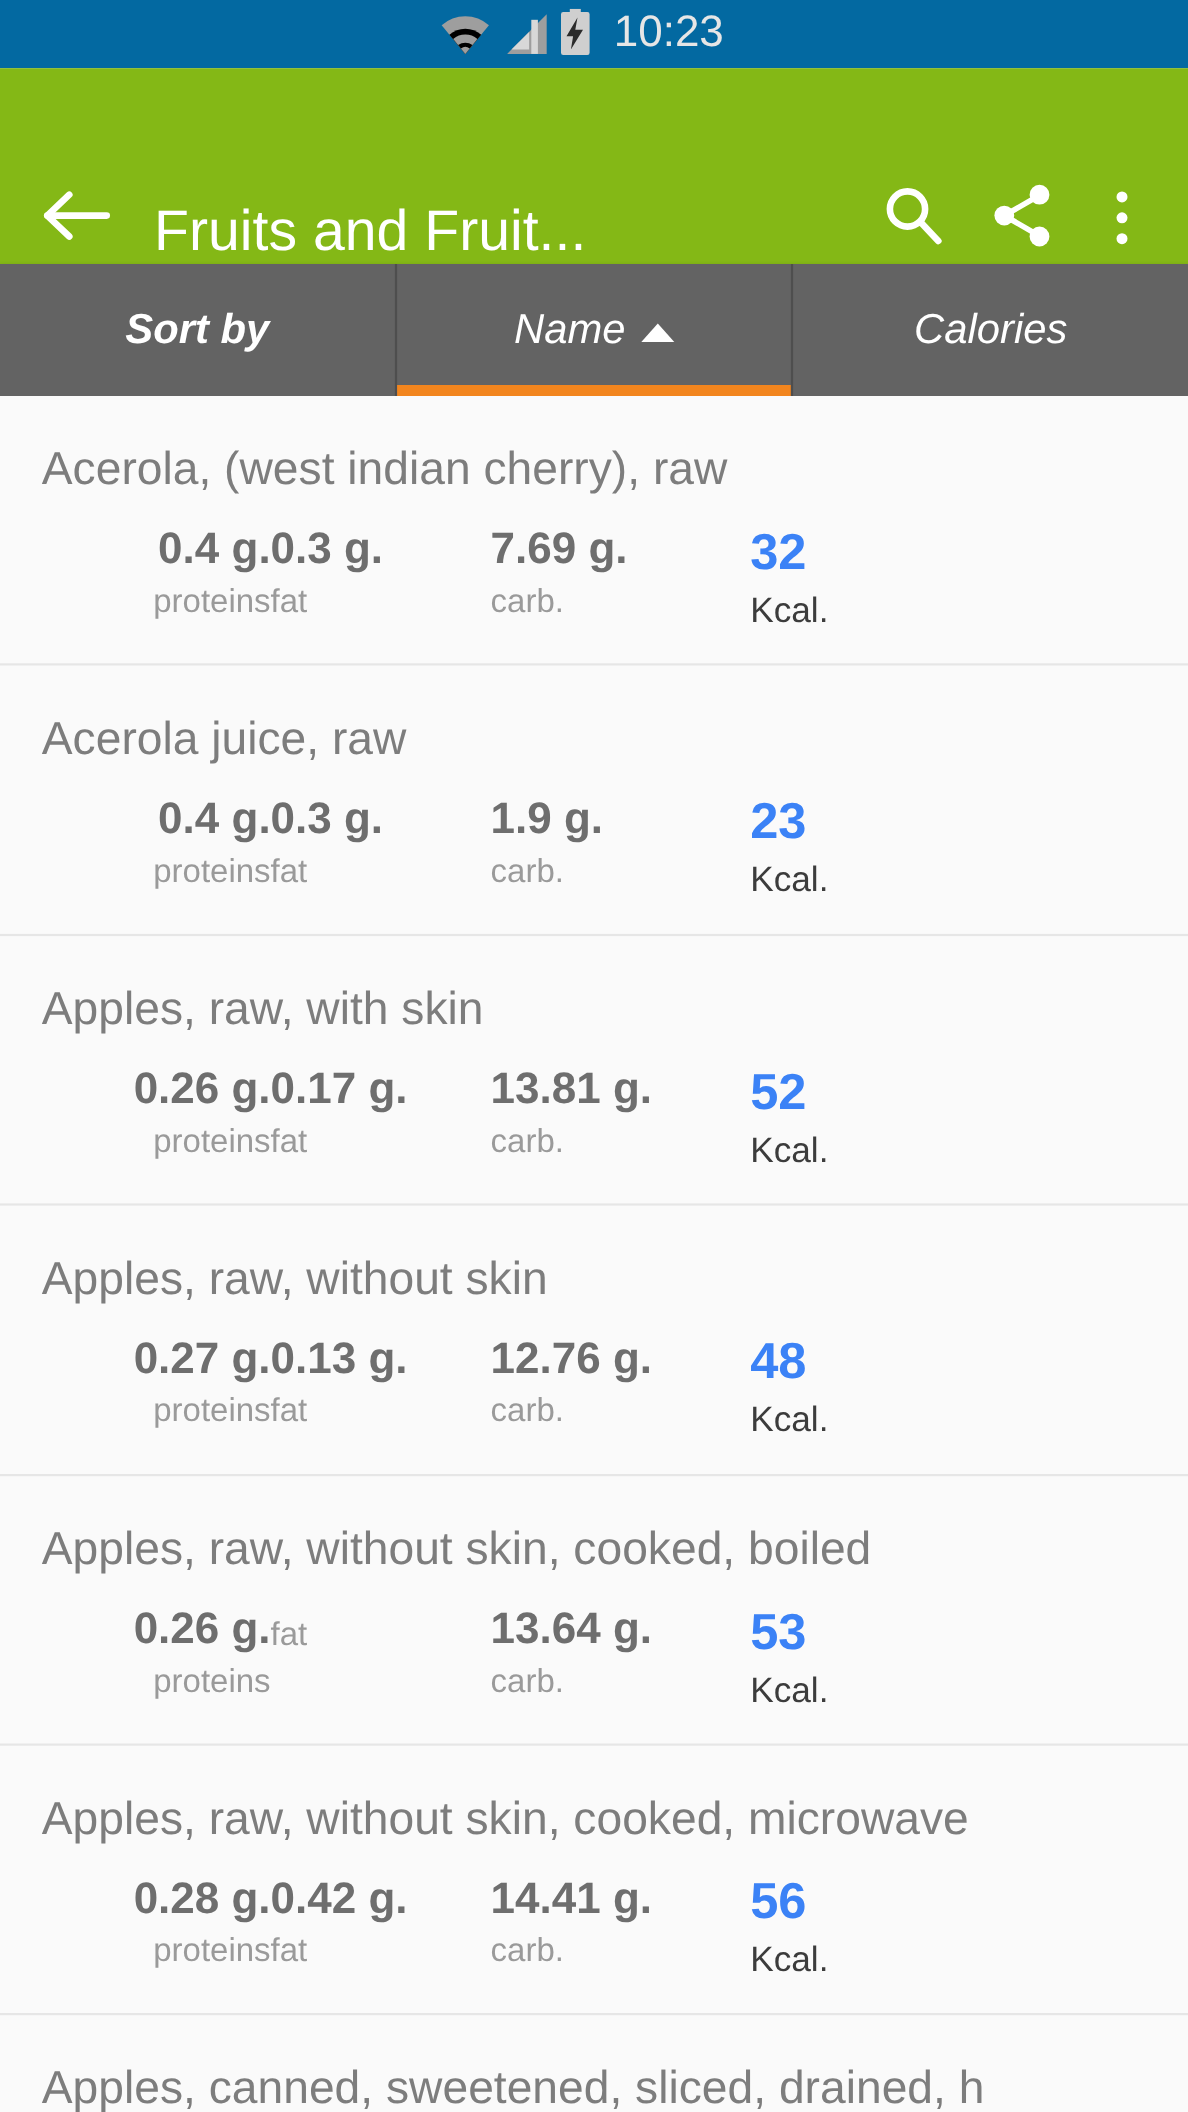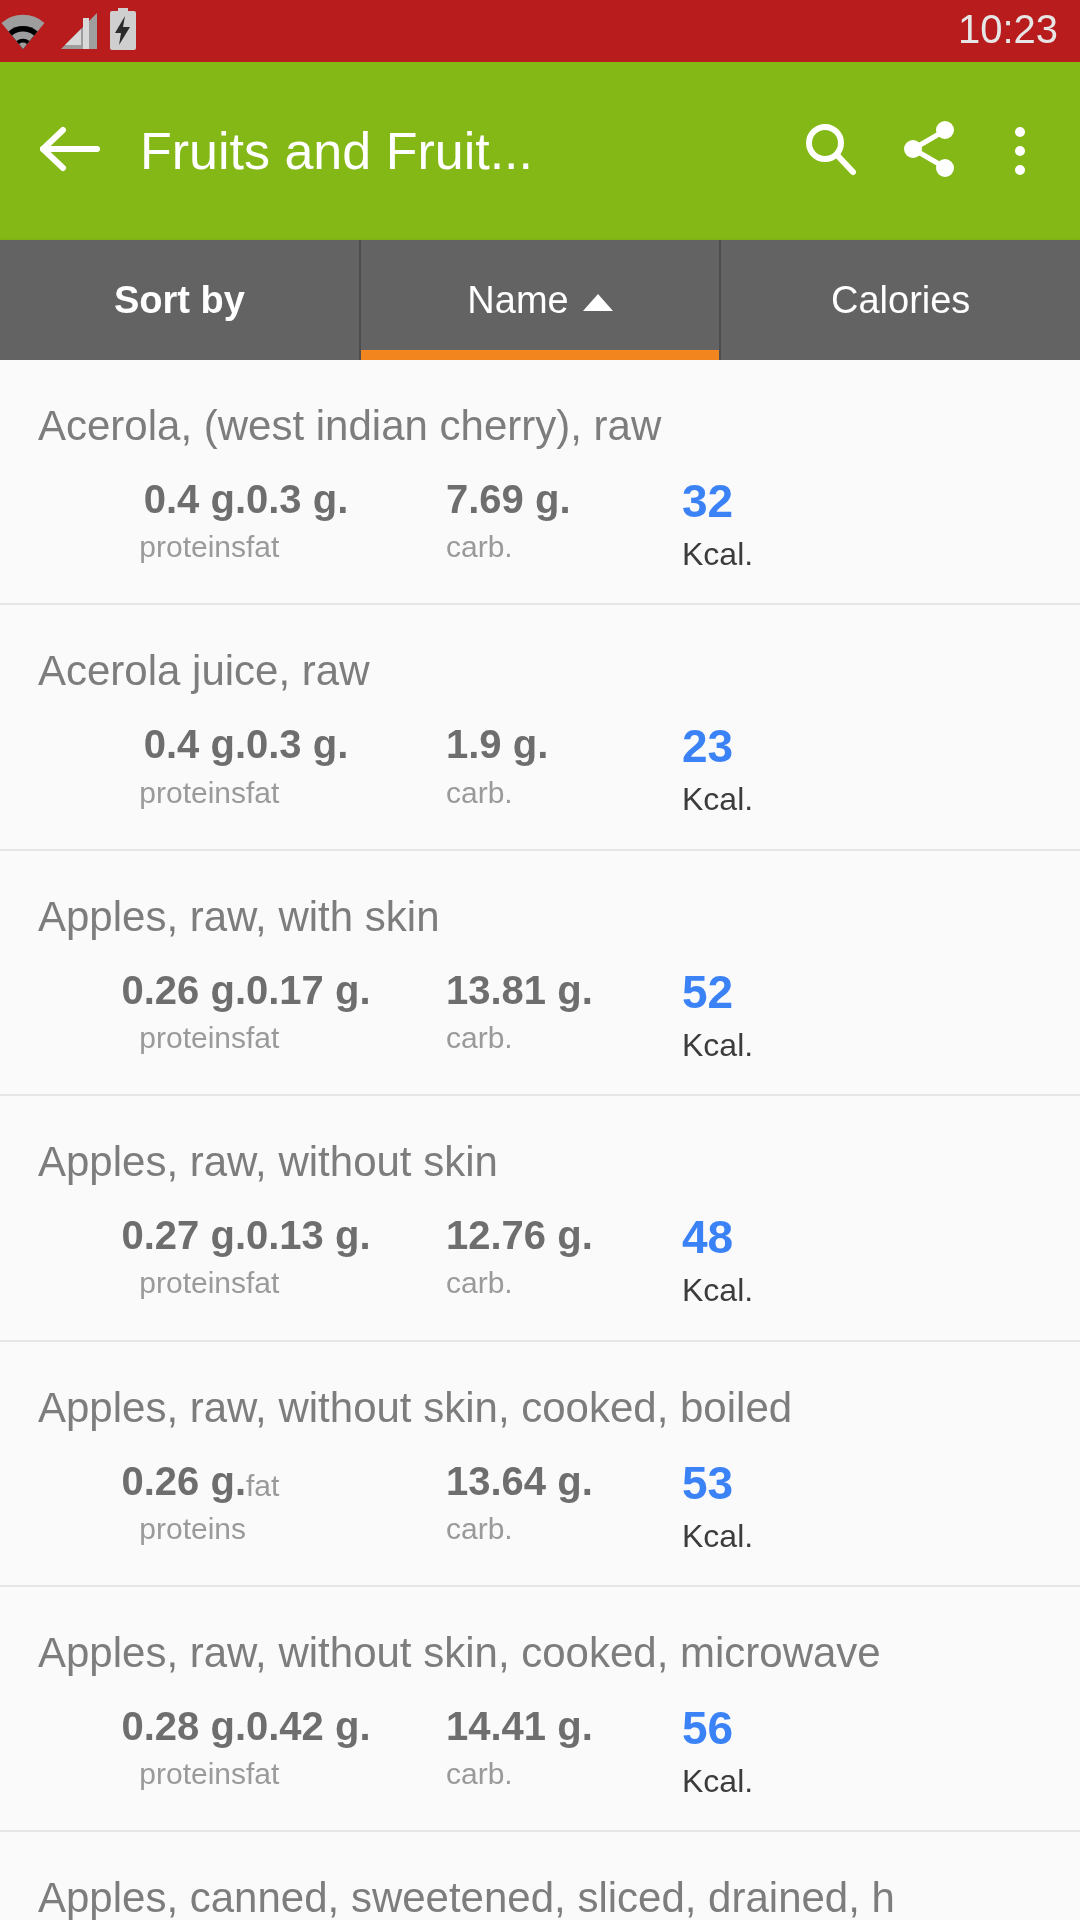--- a/index.html
+++ b/index.html
@@ -5,35 +5,35 @@
   * { margin:0; padding:0; box-sizing:border-box; }
   html, body {
     width:1080px; height:1920px;
     background:#fafafa;
     font-family:"Liberation Sans", sans-serif;
     overflow:hidden;
   }
 
   
   .status-bar{
-    height:62px; background:#b91c1c; color:#d8d8d8;
-    display:flex; align-items:center; justify-content:space-between;
+    height:62px; background:#0369a1; color:#d8d8d8;
+    display:flex; align-items:center; justify-content:center;
     padding-right:22px; gap:12px;
   }
   .status-icons{ display:flex; align-items:flex-end; gap:9px; }
   .status-clock{
     font-size:40px; line-height:1; letter-spacing:0px;
     color:#e6e6e6; font-weight:400; margin-left:8px;
     position:relative; top:-2px;
   }
 
   
   .app-bar{
     height:178px; background:#84b816;
-    display:flex; align-items:center; padding:0 28px;
+    display:flex; align-items:flex-end; padding:0 28px;
   }
   .back-btn{ width:84px; height:84px; display:flex; align-items:center; justify-content:center; flex:0 0 auto; }
   .app-title{
     color:#fff; font-size:52px; font-weight:400;
     margin-left:28px; flex:1 1 auto;
     white-space:nowrap; overflow:hidden;
   }
   .bar-action{
     width:84px; height:84px; display:flex; align-items:center; justify-content:center;
     flex:0 0 auto; margin-left:16px;
@@ -44,21 +44,21 @@
 
   
   .tab-bar{
     height:120px; background:#636363;
     display:flex; align-items:stretch;
     box-shadow:0 2px 4px rgba(0,0,0,.28);
   }
   .tab{
     flex:1 1 0; position:relative;
     display:flex; align-items:center; justify-content:center;
-    color:#ffffff; font-size:38px;
+    color:#ffffff; font-size:38px;font-style:italic;
   }
   .tab + .tab{ border-left:2px solid #4e4e4e; }
   .tab.bold{ font-weight:bold; }
   .tab .label{ display:flex; align-items:center; gap:14px; }
   .tab .caret{
     width:0; height:0;
     border-left:15px solid transparent;
     border-right:15px solid transparent;
     border-bottom:17px solid #ffffff;
     position:relative; top:2px;

